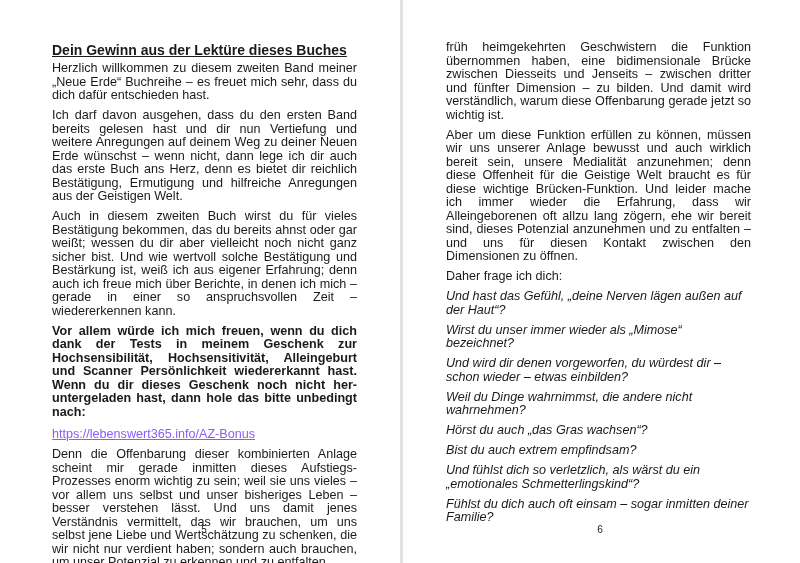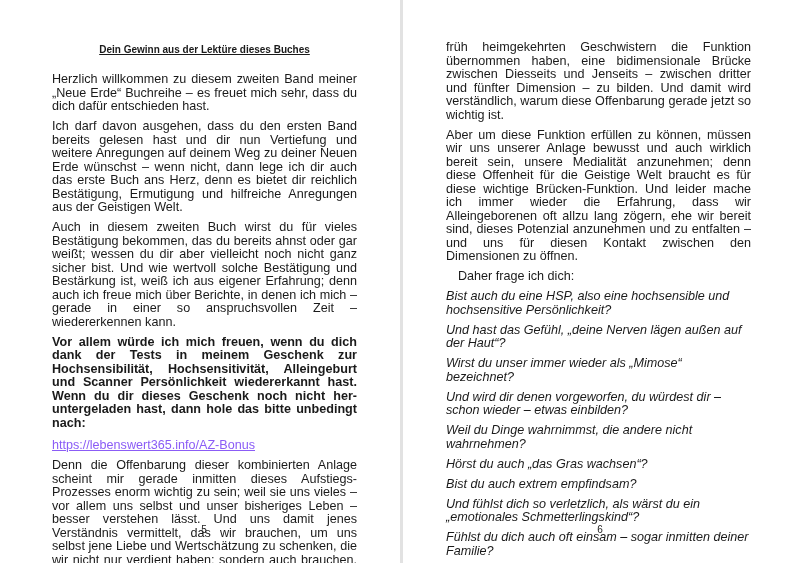--- a/index.html
+++ b/index.html
@@ -43,36 +43,35 @@
       width: 305px;
       top: 42px;
     }
     .page-right .content {
       left: 43px;
       width: 305px;
       top: 41px;
     }
     .heading {
       font-weight: bold;
-      font-size: 10px;
+      font-size: 14px;
       text-decoration: underline;
-      text-align: center;
-      margin: 0 0 15px 0;
+      text-align: left;
+      margin: 0 0 4px 0;
       line-height: 16px;
     }
     p {
       margin: 0 0 6.5px 0;
     }
     p.q {
       font-style: italic;
       text-align: left;
     }
     p.left {
       text-align: left;
-      margin-left: 12px;
     }
     .link {
       text-decoration: underline;
       color: #8b5cf6;
       display: block;
       text-align: left;
     }
     .page-number {
       position: absolute;
       top: 524px;
@@ -98,21 +97,20 @@
     <p>Die Geistige Welt weist mich immer wieder darauf hin, dass wir als alleingeborene Mehrlinge gemeinsam mit unseren</p>
   </div>
   <div class="page-number">5</div>
 </div>
 
 <div class="page page-right">
   <div class="content">
     <p>früh heimgekehrten Geschwistern die Funktion übernom­men haben, eine bidimensionale Brücke zwischen Dies­seits und Jenseits – zwischen dritter und fünfter Dimension – zu bilden. Und damit wird verständlich, warum diese Of­fenbarung gerade jetzt so wichtig ist.</p>
     <p>Aber um diese Funktion erfüllen zu können, müssen wir uns unserer Anlage bewusst und auch wirklich bereit sein, un­sere Medialität anzunehmen; denn diese Offenheit für die Geistige Welt braucht es für diese wichtige Brücken-Funk­tion. Und leider mache ich immer wieder die Erfahrung, dass wir Alleingeborenen oft allzu lang zögern, ehe wir be­reit sind, dieses Potenzial anzunehmen und zu entfalten – und uns für diesen Kontakt zwischen den Dimensionen zu öffnen.</p>
     <p class="left">Daher frage ich dich:</p>
-    <p class="q">Bist auch du eine HSP, also eine hochsensible und hoch­sensitive Persönlichkeit?</p>
     <p class="q">Und hast das Gefühl, „deine Nerven lägen außen auf der Haut“?</p>
     <p class="q">Wirst du unser immer wieder als „Mimose“ bezeichnet?</p>
     <p class="q">Und wird dir denen vorgeworfen, du würdest dir – schon wie­der – etwas einbilden?</p>
     <p class="q">Weil du Dinge wahrnimmst, die andere nicht wahrnehmen?</p>
     <p class="q">Hörst du auch „das Gras wachsen“?</p>
     <p class="q">Bist du auch extrem empfindsam?</p>
     <p class="q">Und fühlst dich so verletzlich, als wärst du ein „emotionales Schmetterlingskind“?</p>
     <p class="q">Fühlst du dich auch oft einsam – sogar inmitten deiner Fa­milie?</p>
   </div>
   <div class="page-number">6</div>

